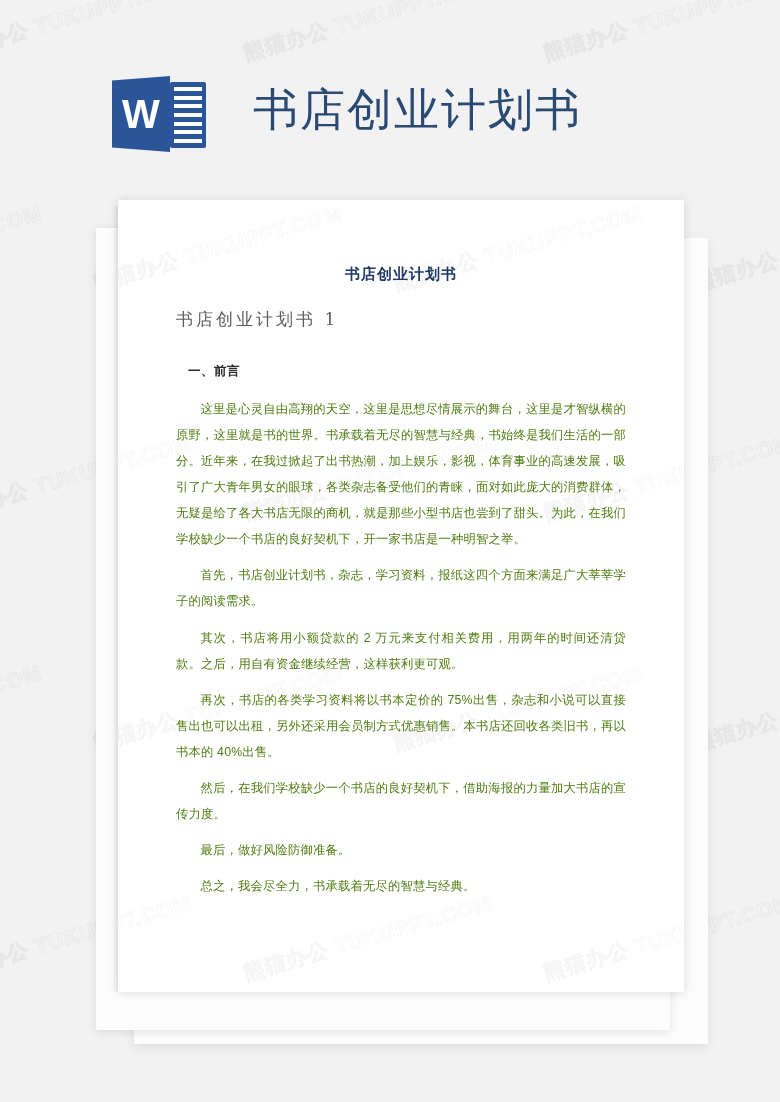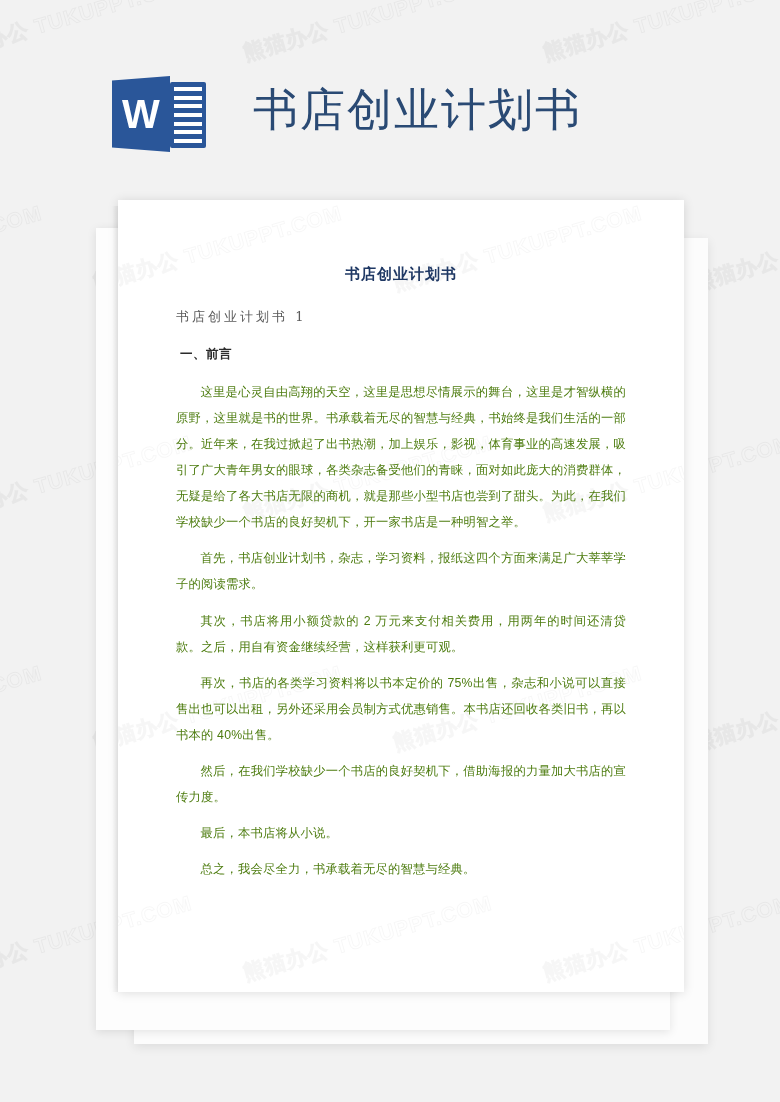--- a/index.html
+++ b/index.html
@@ -159,31 +159,31 @@
   #doc-title {
     text-align: center;
     font-size: 15px;
     font-weight: 700;
     color: #1f3864;
     letter-spacing: 1px;
     margin: 0 0 22px 0;
     line-height: 1.6;
   }
   #doc-subtitle {
-    font-size: 13px;
+    font-size: 17px;
     color: #5b5b5b;
     letter-spacing: 3px;
-    margin: 0 0 20px 0;
+    margin: 0 0 32px 0;
     font-family: "DejaVu Serif", "Liberation Serif", serif;
   }
   .section-heading {
     font-size: 12.5px;
     font-weight: 700;
     color: #2b2b2b;
-    margin: 0 0 16px 4px;
+    margin: 0 0 16px 12px;
     letter-spacing: 0.5px;
   }
   .para {
     font-size: 12.3px;
     line-height: 2.12;
     text-align: justify;
     text-justify: inter-ideograph;
     text-indent: 2em;
     margin: 0 0 10px 0;
     color: #4d7c0f;
@@ -263,17 +263,17 @@
   <div id="doc-content">
     <div id="doc-title">书店创业计划书</div>
     <div id="doc-subtitle">书店创业计划书 1</div>
     <div class="section-heading">一、前言</div>
     <div id="paragraph-container">
         <p class="para">这里是心灵自由高翔的天空，这里是思想尽情展示的舞台，这里是才智纵横的原野，这里就是书的世界。书承载着无尽的智慧与经典，书始终是我们生活的一部分。近年来，在我过掀起了出书热潮，加上娱乐，影视，体育事业的高速发展，吸引了广大青年男女的眼球，各类杂志备受他们的青睐，面对如此庞大的消费群体，无疑是给了各大书店无限的商机，就是那些小型书店也尝到了甜头。为此，在我们学校缺少一个书店的良好契机下，开一家书店是一种明智之举。</p>
         <p class="para">首先，书店创业计划书，杂志，学习资料，报纸这四个方面来满足广大莘莘学子的阅读需求。</p>
         <p class="para">其次，书店将用小额贷款的 2 万元来支付相关费用，用两年的时间还清贷款。之后，用自有资金继续经营，这样获利更可观。</p>
         <p class="para">再次，书店的各类学习资料将以书本定价的 75%出售，杂志和小说可以直接售出也可以出租，另外还采用会员制方式优惠销售。本书店还回收各类旧书，再以书本的 40%出售。</p>
         <p class="para">然后，在我们学校缺少一个书店的良好契机下，借助海报的力量加大书店的宣传力度。</p>
-        <p class="para">最后，本书店将从小说。</p>
+        <p class="para">最后，做好风险防御准备。</p>
         <p class="para">总之，我会尽全力，书承载着无尽的智慧与经典。</p>
       </div>
   </div>
 </div>
 
 </body></html>

